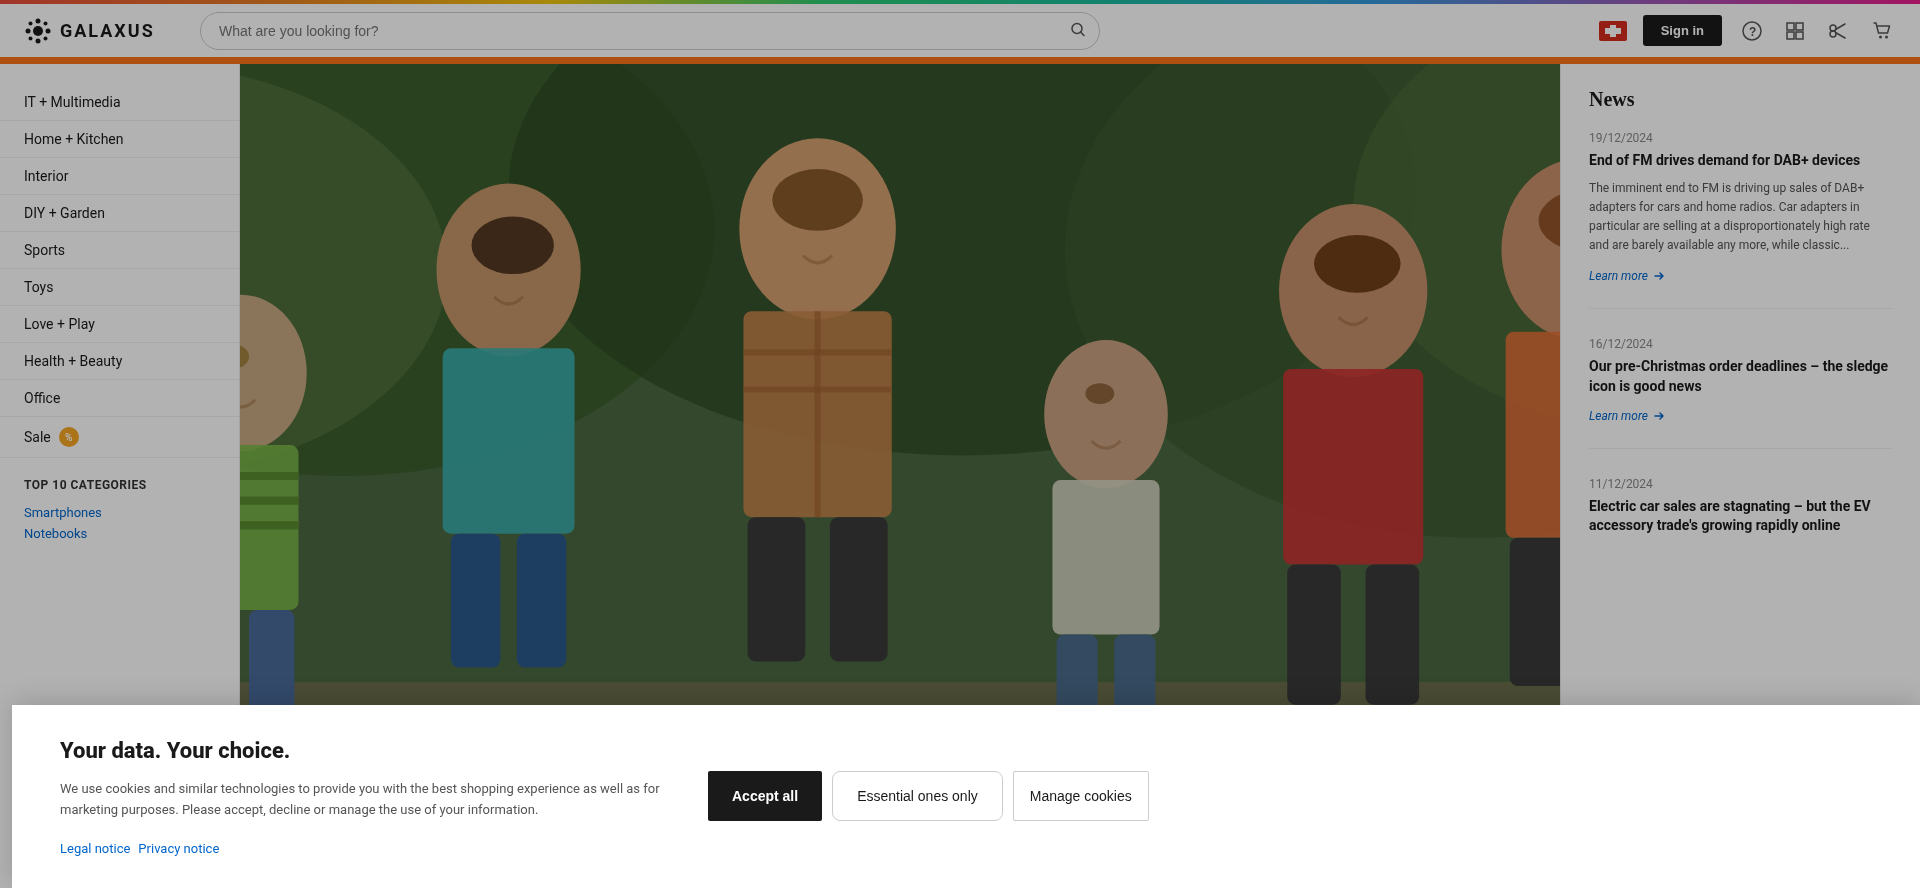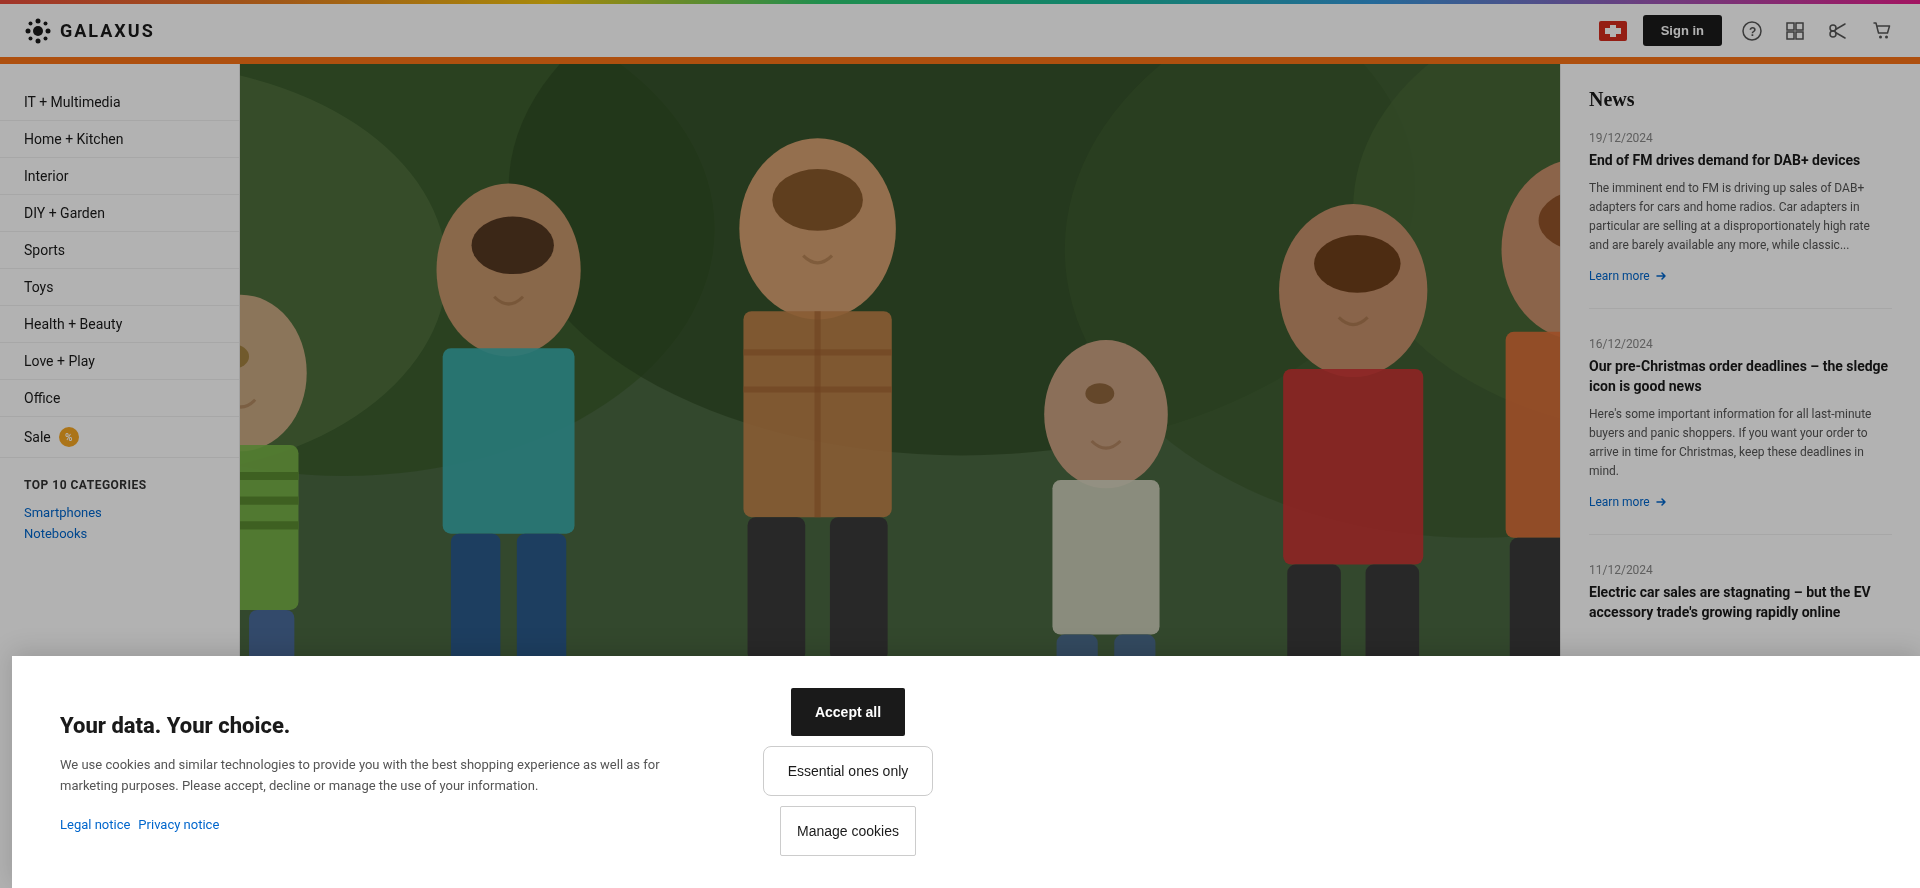--- a/index.html
+++ b/index.html
@@ -239,20 +239,21 @@
     }
 
     .learn-more {
       font-size: 12px;
       color: #0066cc;
       text-decoration: none;
       display: inline-flex;
       align-items: center;
       gap: 4px;
       cursor: pointer;
+      font-style: italic;
     }
 
     
     .cookie-overlay {
       position: fixed;
       bottom: 0;
       left: 12px;
       right: 0;
       background: #fff;
       box-shadow: 0 -4px 24px rgba(0,0,0,0.15);
@@ -290,24 +291,22 @@
 
     .cookie-link {
       font-size: 13px;
       color: #0066cc;
       text-decoration: none;
       cursor: pointer;
     }
 
     .cookie-buttons {
       display: flex;
-      flex-direction: column;
       gap: 10px;
       min-width: 280px;
-      align-items: center;
     }
 
     .btn-accept-all {
       background: #1a1a1a;
       color: #fff;
       border: none;
       padding: 16px 24px;
       font-size: 14px;
       font-weight: 600;
       cursor: pointer;
@@ -364,20 +363,29 @@
       <circle cx="4" cy="14" r="2.5" fill="#1a1a1a"></circle>
       <circle cx="24" cy="14" r="2.5" fill="#1a1a1a"></circle>
       <circle cx="6.5" cy="6.5" r="2" fill="#1a1a1a"></circle>
       <circle cx="21.5" cy="6.5" r="2" fill="#1a1a1a"></circle>
       <circle cx="6.5" cy="21.5" r="2" fill="#1a1a1a"></circle>
       <circle cx="21.5" cy="21.5" r="2" fill="#1a1a1a"></circle>
     </svg>
     <span class="logo-text">GALAXUS</span>
   </div>
 
+  <div class="search-bar">
+    <input type="text" placeholder="What are you looking for?" style="">
+    <button class="search-icon-btn">
+      <svg width="16" height="16" viewBox="0 0 16 16" fill="none">
+        <circle cx="7" cy="7" r="5" stroke="#555" stroke-width="1.5"></circle>
+        <line x1="10.5" y1="10.5" x2="14" y2="14" stroke="#555" stroke-width="1.5" stroke-linecap="round"></line>
+      </svg>
+    </button>
+  </div>
 
   <div class="header-actions">
 
     <div class="flag-icon">
       <svg width="28" height="20" viewBox="0 0 28 20">
         <rect width="28" height="20" rx="2" fill="#d52b1e"></rect>
         <rect x="11" y="4" width="6" height="12" fill="white"></rect>
         <rect x="6" y="7" width="16" height="6" fill="white"></rect>
       </svg>
     </div>
@@ -421,22 +429,22 @@
 
 <div class="main-layout">
 
   <nav class="sidebar">
     <a class="sidebar-nav-item">IT + Multimedia</a>
     <a class="sidebar-nav-item">Home + Kitchen</a>
     <a class="sidebar-nav-item">Interior</a>
     <a class="sidebar-nav-item">DIY + Garden</a>
     <a class="sidebar-nav-item">Sports</a>
     <a class="sidebar-nav-item">Toys</a>
+    <a class="sidebar-nav-item">Love + Play</a>
     <a class="sidebar-nav-item">Health + Beauty</a>
-    <a class="sidebar-nav-item">Love + Play</a>
     <a class="sidebar-nav-item">Office</a>
     <a class="sidebar-nav-item sale">
       <span>Sale</span>
       <span class="sale-badge">%</span>
     </a>
 
     <div class="top10-section">
       <div class="top10-title">Top 10 categories</div>
       <a class="top10-link">Smartphones</a>
       <a class="top10-link">Notebooks</a>
@@ -535,21 +543,20 @@
         <span>Learn more</span>
         <svg width="14" height="14" viewBox="0 0 14 14" fill="none">
           <path d="M3 7h8M8 4l3 3-3 3" stroke="#0066cc" stroke-width="1.5" stroke-linecap="round" stroke-linejoin="round"></path>
         </svg>
       </a>
     </article>
 
     <article class="news-item">
       <div class="news-date">16/12/2024</div>
       <h3 class="news-headline">Our pre-Christmas order deadlines – the sledge icon is good news</h3>
-      <p class="news-body">Here's some important information for all last-minute buyers and panic shoppers. If you want your order to arrive in time for Christmas, keep these deadlines in mind.</p>
       <a class="learn-more">
         <span>Learn more</span>
         <svg width="14" height="14" viewBox="0 0 14 14" fill="none">
           <path d="M3 7h8M8 4l3 3-3 3" stroke="#0066cc" stroke-width="1.5" stroke-linecap="round" stroke-linejoin="round"></path>
         </svg>
       </a>
     </article>
 
     <article class="news-item">
       <div class="news-date">11/12/2024</div>

